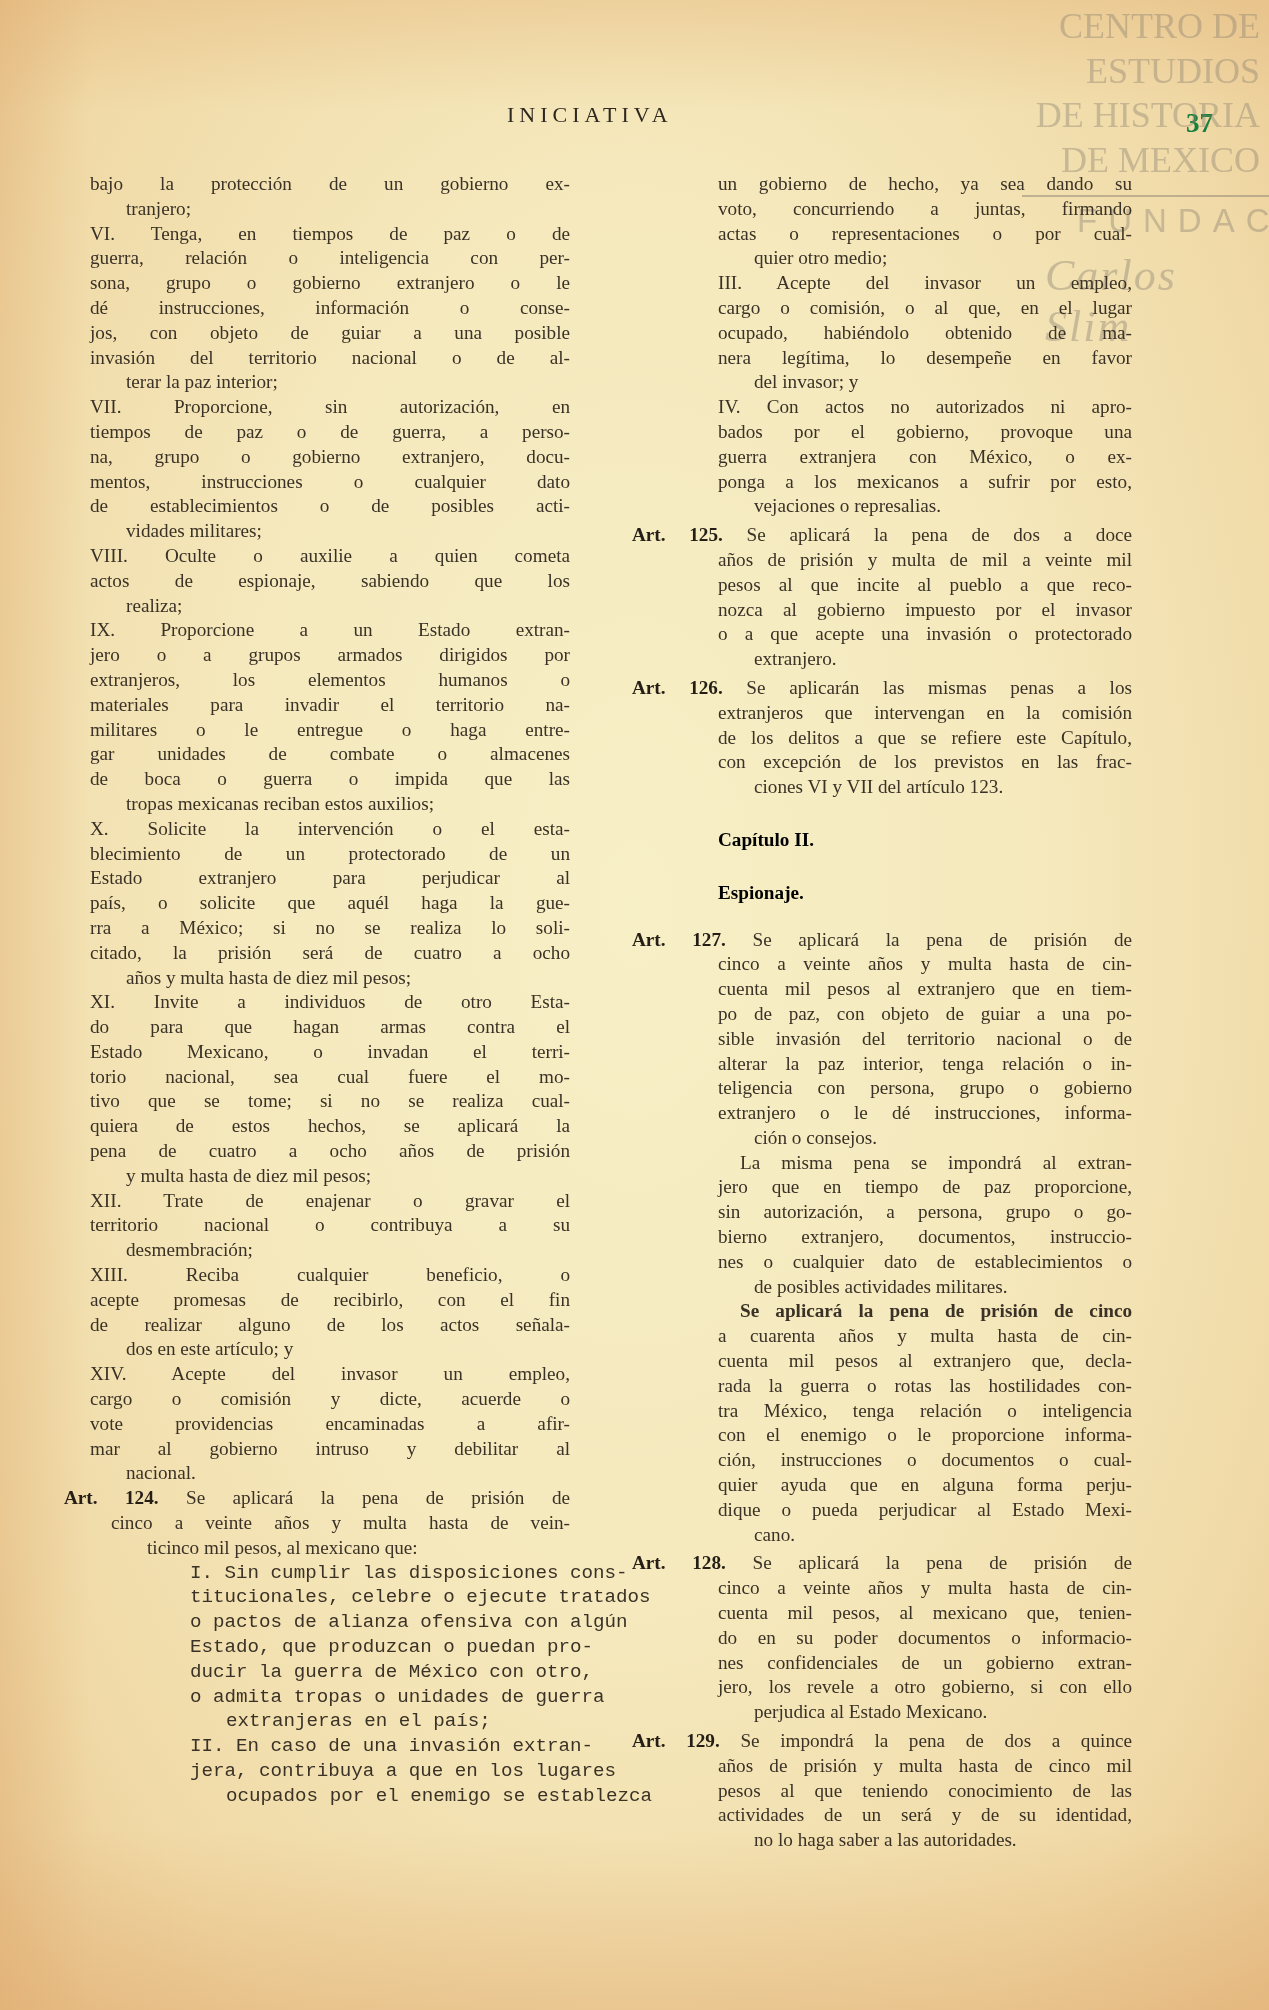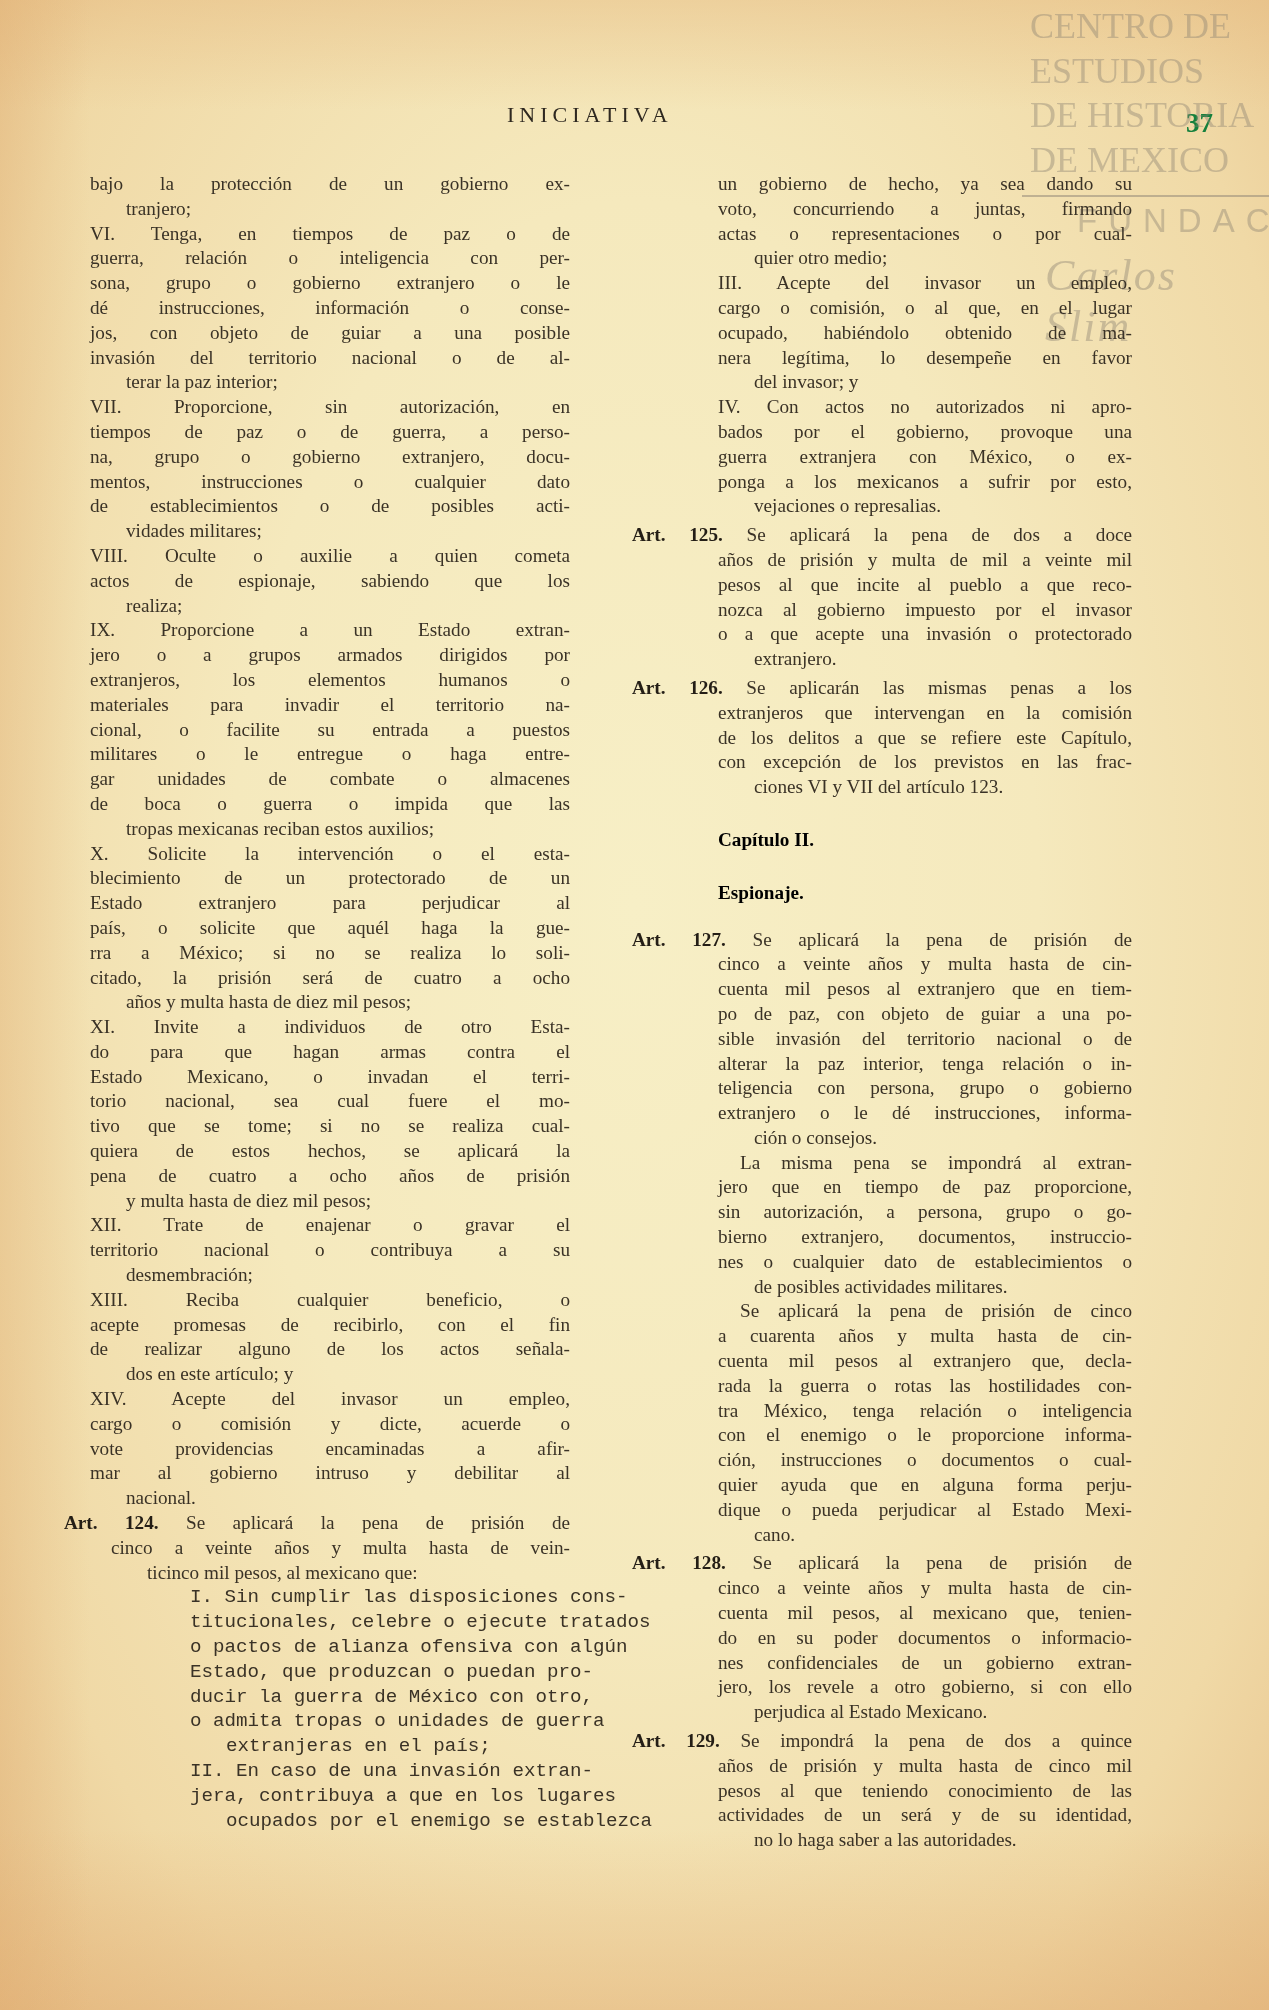--- a/index.html
+++ b/index.html
@@ -31,21 +31,21 @@
   .col-left { left: 90px; top: 172px; width: 480px; }
   .col-right { left: 632px; top: 172px; width: 500px; }
   .line { display: block; white-space: nowrap; text-align: justify; text-align-last: justify; height: 24.8px; }
   .line.last { text-align-last: left; margin-left: 36px; }
   .art-label { font-weight: bold; color: #241e16; }
   .gap-s { height: 4px; }
   .gap-l { height: 28px; }
   .heading { font-weight: bold; color: #000000; padding-left: 52px; display: block; height: 24.8px; font-family: Liberation Serif, serif; }
   .wm {
     position: absolute; color: rgba(140,130,115,0.42);
-    font-family: "Liberation Serif", serif; pointer-events: none; text-align: left;
+    font-family: "Liberation Serif", serif; pointer-events: none; text-align: right;
   }
   .wm-block { left: 1030px; top: 4px; width: 230px; font-size: 36px; line-height: 44.5px; }
   .wm-rule { position: absolute; left: 1022px; top: 195px; width: 247px; height: 2px; background: rgba(140,130,115,0.5); }
   .wm-fund { position: absolute; left: 1077px; top: 202px; font-family: "Liberation Sans", sans-serif; font-size: 33px; letter-spacing: 11px; color: rgba(140,130,115,0.42); }
   .wm-sig { position: absolute; left: 1045px; top: 250px; font-family: "Liberation Serif", serif; font-style: italic; font-size: 44px; color: rgba(140,130,115,0.42); letter-spacing: 2px; }
 </style>
 </head>
 <body>
 
 <div class="page-shade"></div>
@@ -80,21 +80,20 @@
       <span class="line">mentos, instrucciones o cualquier dato</span>
       <span class="line">de establecimientos o de posibles acti-</span>
       <span class="line last">vidades militares;</span>
       <span class="line">VIII. Oculte o auxilie a quien cometa</span>
       <span class="line">actos de espionaje, sabiendo que los</span>
       <span class="line last">realiza;</span>
       <span class="line">IX. Proporcione a un Estado extran-</span>
       <span class="line">jero o a grupos armados dirigidos por</span>
       <span class="line">extranjeros, los elementos humanos o</span>
       <span class="line">materiales para invadir el territorio na-</span>
-      <span class="line">cional, o facilite su entrada a puestos</span>
       <span class="line">militares o le entregue o haga entre-</span>
       <span class="line">gar unidades de combate o almacenes</span>
       <span class="line">de boca o guerra o impida que las</span>
       <span class="line last">tropas mexicanas reciban estos auxilios;</span>
       <span class="line">X. Solicite la intervención o el esta-</span>
       <span class="line">blecimiento de un protectorado de un</span>
       <span class="line">Estado extranjero para perjudicar al</span>
       <span class="line">país, o solicite que aquél haga la gue-</span>
       <span class="line">rra a México; si no se realiza lo soli-</span>
       <span class="line">citado, la prisión será de cuatro a ocho</span>
@@ -202,21 +201,21 @@
     </div>
   <div id="art127-p2" style="padding-left:86px;">
       <span class="line" style="text-indent: 22px;">La misma pena se impondrá al extran-</span>
       <span class="line">jero que en tiempo de paz proporcione,</span>
       <span class="line">sin autorización, a persona, grupo o go-</span>
       <span class="line">bierno extranjero, documentos, instruccio-</span>
       <span class="line">nes o cualquier dato de establecimientos o</span>
       <span class="line last">de posibles actividades militares.</span>
     </div>
   <div id="art127-p3" style="padding-left:86px;">
-      <span class="line" style="text-indent: 22px;">Se aplicará la pena de prisión de cinco</span>
+      <span class="line" style="text-indent: 22px; font-weight: bold;">Se aplicará la pena de prisión de cinco</span>
       <span class="line">a cuarenta años y multa hasta de cin-</span>
       <span class="line">cuenta mil pesos al extranjero que, decla-</span>
       <span class="line">rada la guerra o rotas las hostilidades con-</span>
       <span class="line">tra México, tenga relación o inteligencia</span>
       <span class="line">con el enemigo o le proporcione informa-</span>
       <span class="line">ción, instrucciones o documentos o cual-</span>
       <span class="line">quier ayuda que en alguna forma perju-</span>
       <span class="line">dique o pueda perjudicar al Estado Mexi-</span>
       <span class="line last">cano.</span>
     </div>

